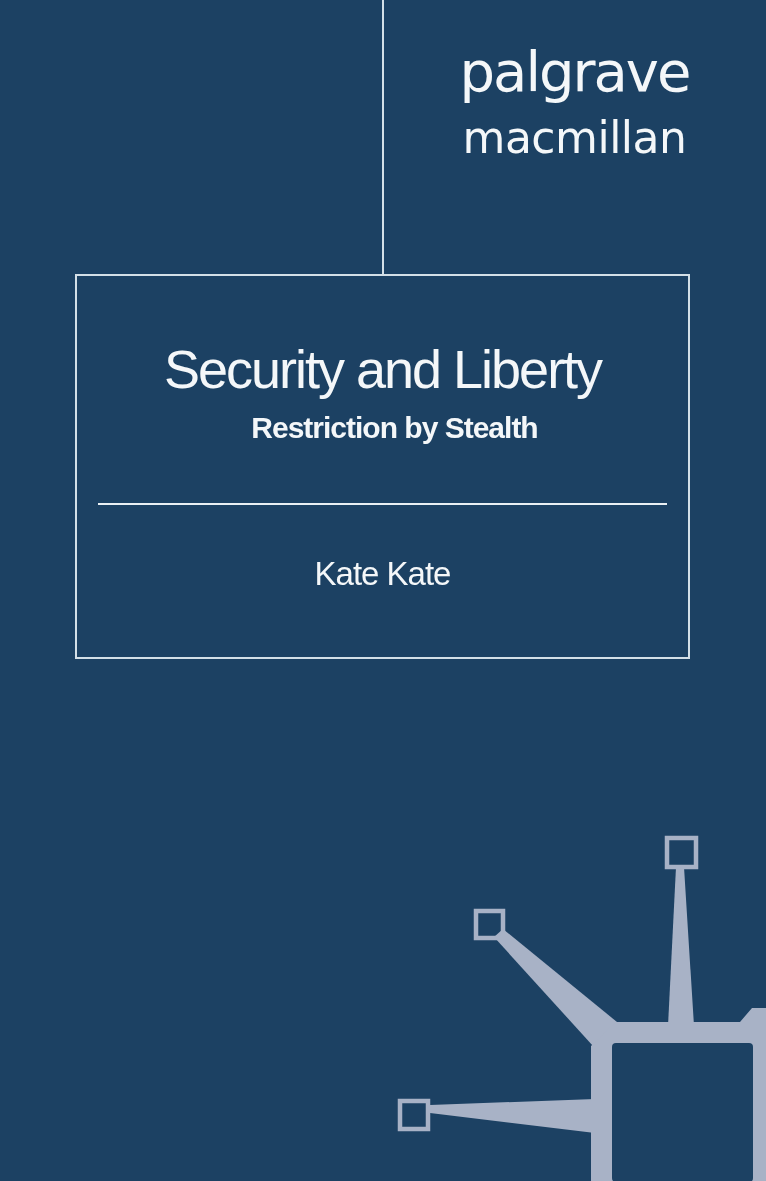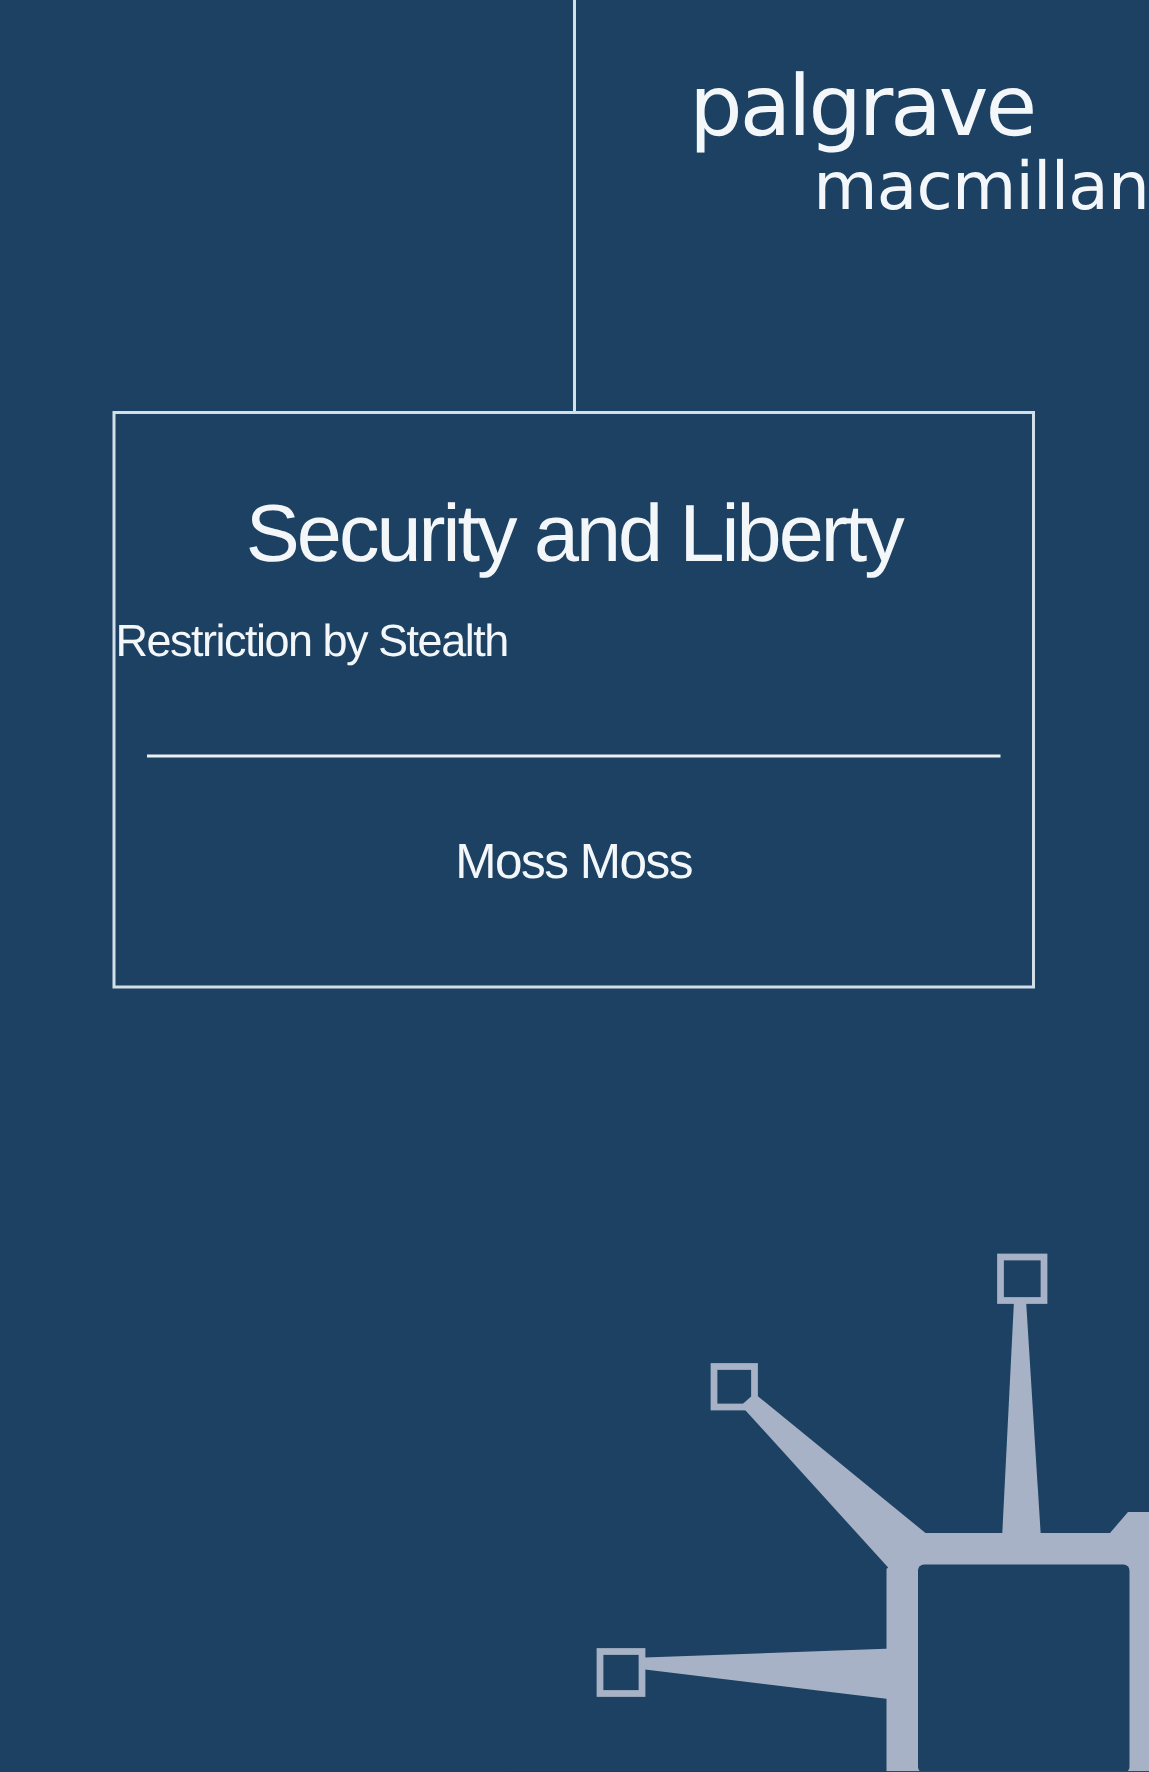--- a/index.html
+++ b/index.html
@@ -46,53 +46,53 @@
     font-size: 56px;
     line-height: 54px;
     letter-spacing: -2px;
     font-weight: 400;
   }
   .logo .l2 {
     font-size: 44px;
     line-height: 44px;
     letter-spacing: -0.5px;
     font-weight: 400;
-    margin-top: 4px;
-    text-align: right;
+    margin-top: 17px;
   }
 
   
   .title-panel {
     position: absolute;
     left: 75px;
     top: 274px;
     width: 615px;
     height: 385px;
     border: 2px solid var(--frame);
     color: var(--text);
   }
   .title-panel .title {
     position: absolute;
-    top: 53px;
+    top: 66px;
     left: 0;
     width: 100%;
     text-align: center;
     font-size: 54px;
     line-height: 1;
     font-weight: 400;
     letter-spacing: -2px;
   }
   .title-panel .subtitle {
     position: absolute;
     top: 137px;
-    left: 0;
+    left: 12px;
     width: 100%;
+    text-align: center;
     font-size: 30px;
     line-height: 1;
-    font-weight: 400;
+    font-weight: 700;
     letter-spacing: -1px;
   }
   .title-panel .divider {
     position: absolute;
     top: 227px;
     left: 21px;
     width: 569px;
     height: 2px;
     background: var(--divider);
   }
@@ -129,21 +129,21 @@
 
   <div class="logo">
     <div class="l1">palgrave</div>
     <div class="l2">macmillan</div>
   </div>
 
   <div class="title-panel">
     <div class="title">Security and Liberty</div>
     <div class="subtitle">Restriction by Stealth</div>
     <div class="divider"></div>
-    <div class="author">Moss Moss</div>
+    <div class="author">Kate Kate</div>
   </div>
 
   <svg class="network" viewBox="0 0 766 1181" xmlns="http://www.w3.org/2000/svg" aria-hidden="true">
 
     <polygon class="lt" points="676,867 684,867 694,1026 668,1026"></polygon>
     <polygon class="lt" points="494,937 503,929 617,1022 593,1046"></polygon>
     <polygon class="lt" points="430,1105 430,1113 595,1133 595,1099"></polygon>
 
     <path class="lt" d="M 591 1046 L 616 1022 L 740 1022 L 752 1008 L 766 1008 L 766 1181 L 591 1181 Z"></path>
     <rect class="bgfill" x="612" y="1043" width="141" height="139" rx="4"></rect>

